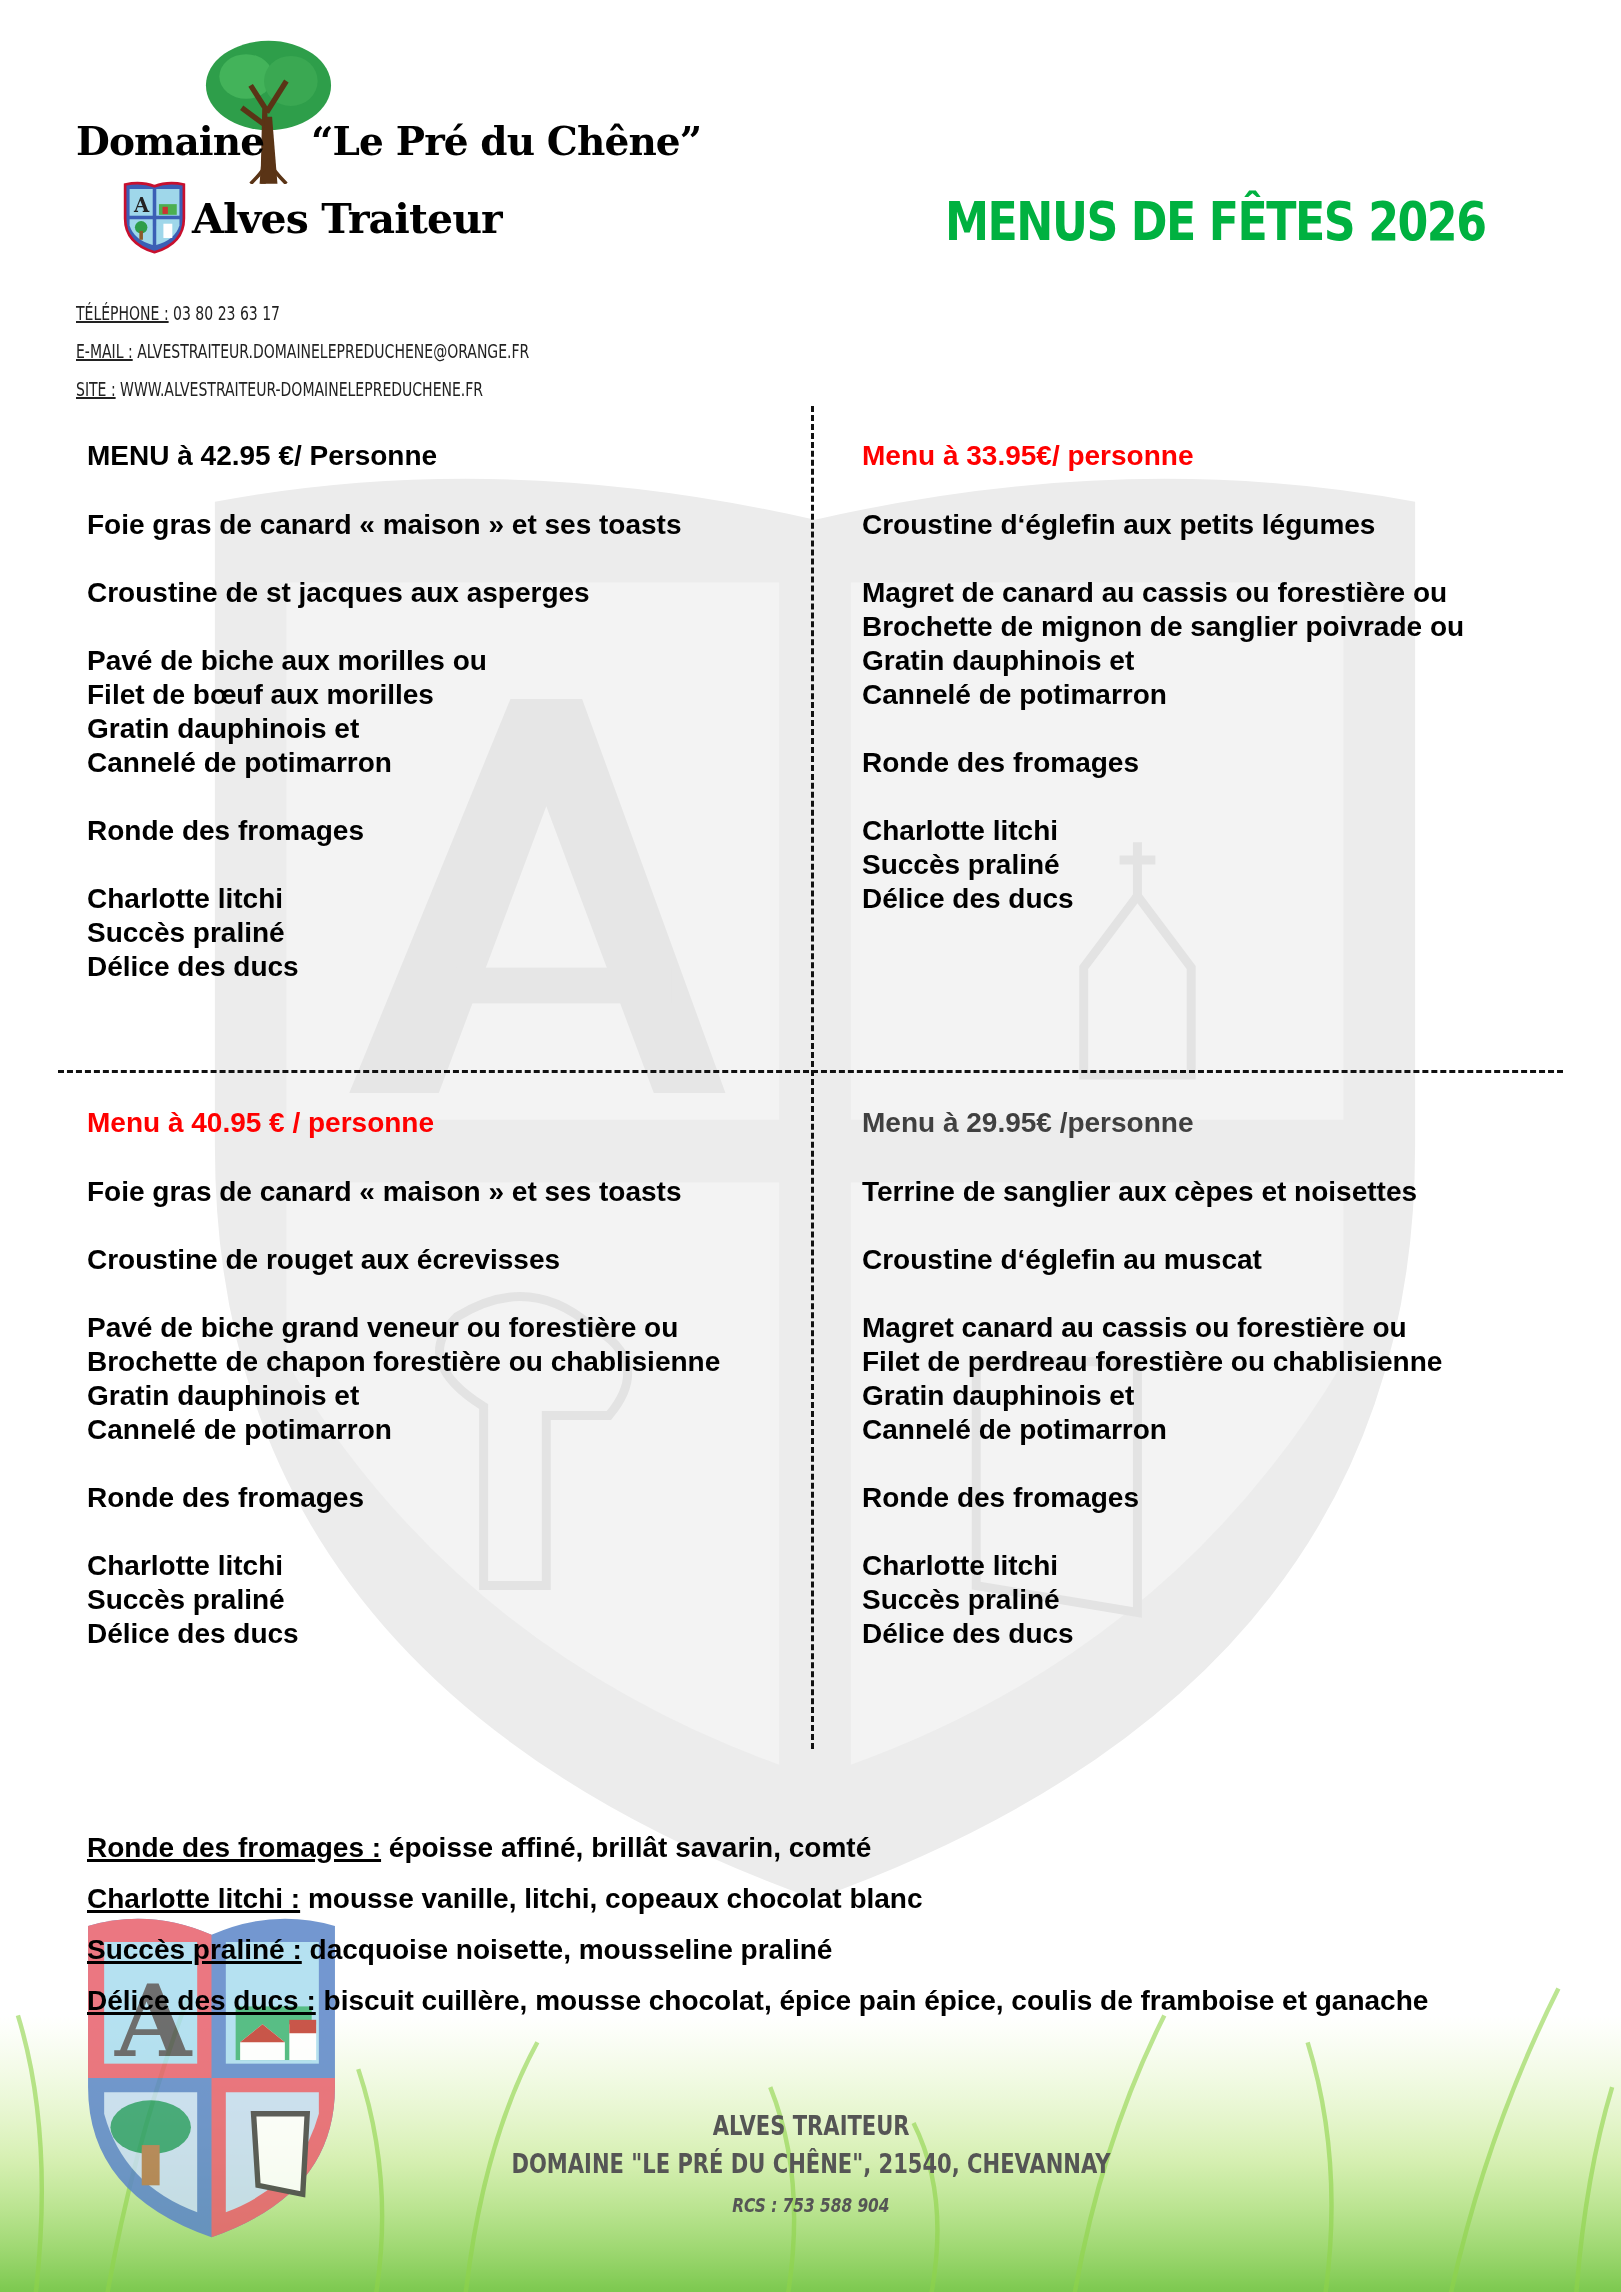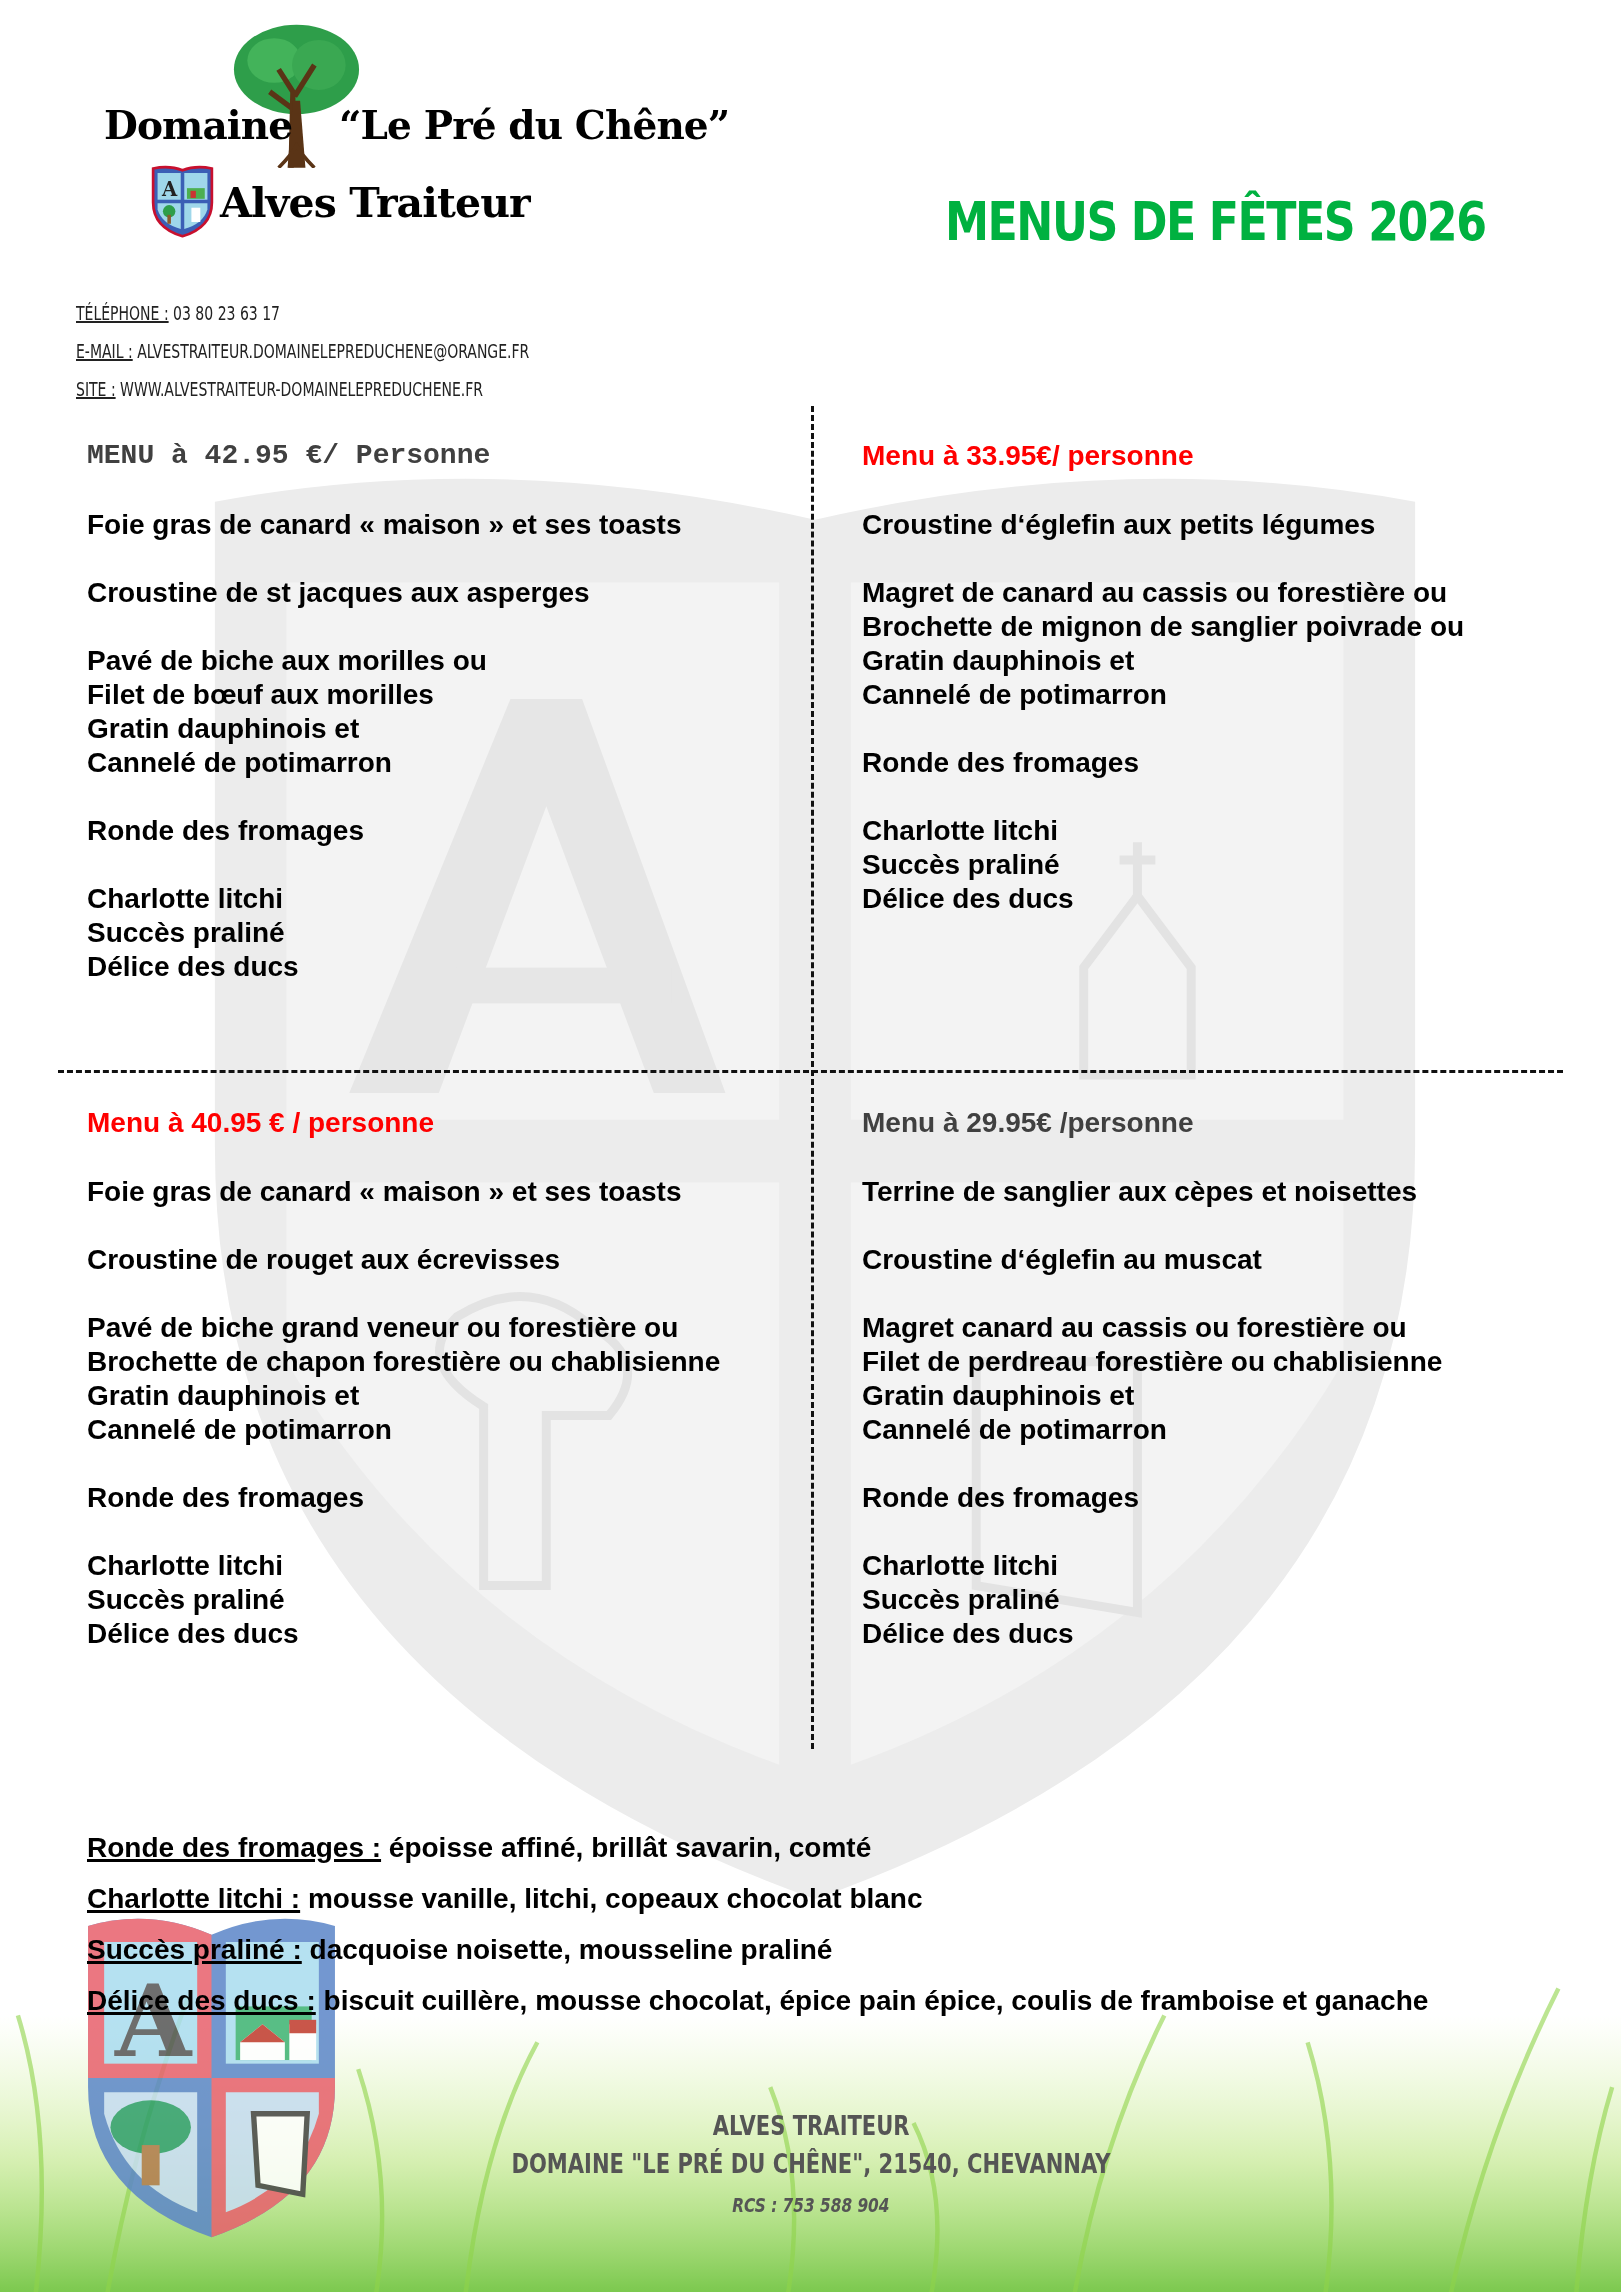--- a/index.html
+++ b/index.html
@@ -7,21 +7,21 @@
     width: 1622px; height: 2293px; position: relative; overflow: hidden;
     background: #ffffff;
     font-family: "Liberation Sans", sans-serif;
     color: #000;
   }
   
   .watermark { position: absolute; left: 188px; top: 466px; width: 1254px; height: 1451px; z-index: 0; }
   
   .grass { position: absolute; left: 0; top: 1908px; width: 1622px; height: 385px; z-index: 0; }
 
-  .logo { position: absolute; left: 76px; top: 20px; width: 555px; height: 224px; z-index: 2; margin-left: 28px; }
+  .logo { position: absolute; left: 76px; top: 36px; width: 555px; height: 224px; z-index: 2; }
   .logo-line1 {
     position: absolute; left: 0; top: 82px;
     font-family: "DejaVu Serif", serif; font-weight: bold; font-size: 39px; letter-spacing: -0.9px;
     white-space: nowrap;
   }
   .logo-line1 .gap { display: inline-block; width: 47px; }
   .logo-line2 {
     position: absolute; left: 116px; top: 159px;
     font-family: "DejaVu Serif", serif; font-weight: bold; font-size: 41px; letter-spacing: -0.9px;
     white-space: nowrap;
@@ -155,21 +155,21 @@
   <div class="contact-row">
     <span class="lbl">SITE :</span>
     <span>WWW.ALVESTRAITEUR-DOMAINELEPREDUCHENE.FR</span>
   </div>
 </div>
 
 <div class="vdivider"></div>
 <div class="hdivider"></div>
 
 <div class="menu m1">
-  <div class="menu-title" style="color: #404040; font-family: Liberation Mono, monospace;">MENU à 42.95 €/ Personne</div>
+  <div class="menu-title" style="color: #000000;">MENU à 42.95 €/ Personne</div>
   <div class="menu-line">Foie gras de canard « maison » et ses toasts</div>
   <div class="menu-line gap">Croustine de st jacques aux asperges</div>
   <div class="menu-line gap">Pavé de biche aux morilles ou</div>
   <div class="menu-line">Filet de bœuf aux morilles</div>
   <div class="menu-line">Gratin dauphinois et</div>
   <div class="menu-line">Cannelé de potimarron</div>
   <div class="menu-line gap">Ronde des fromages</div>
   <div class="menu-line gap">Charlotte litchi</div>
   <div class="menu-line">Succès praliné</div>
   <div class="menu-line">Délice des ducs</div>

